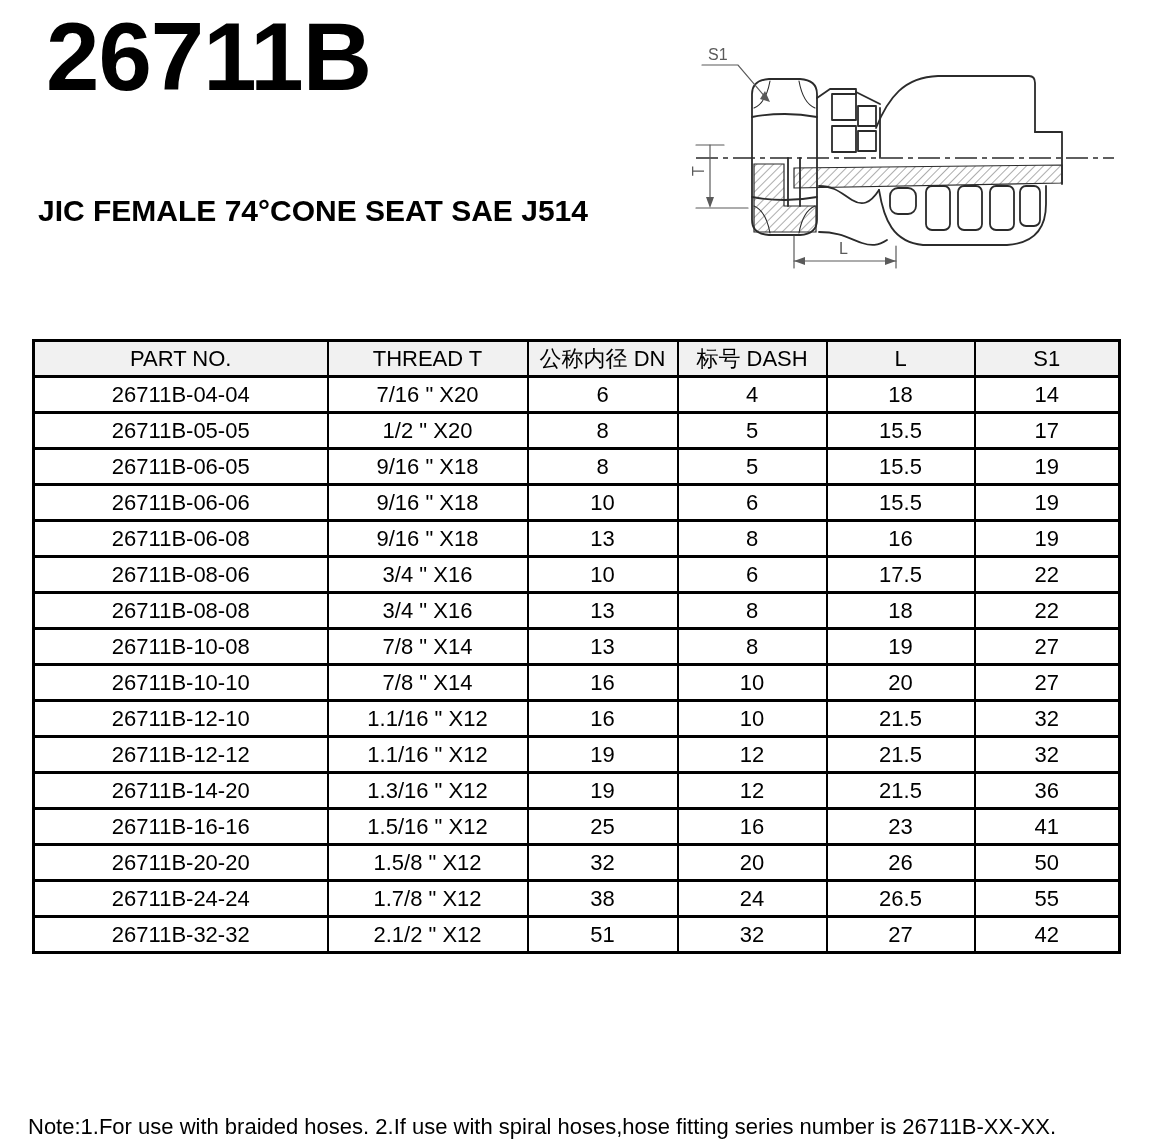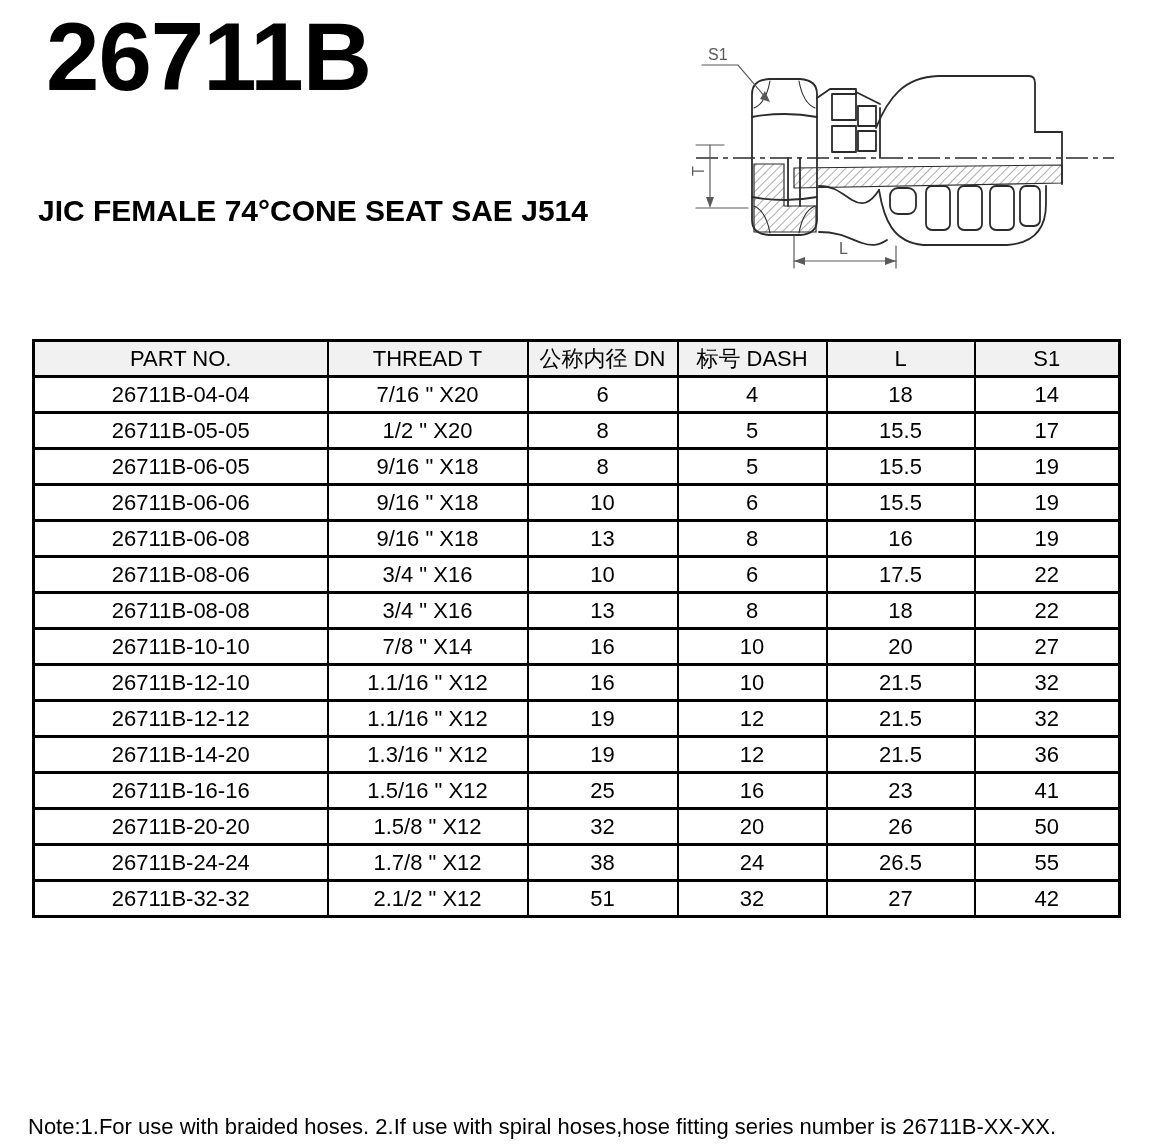--- a/index.html
+++ b/index.html
@@ -209,20 +209,28 @@
         </tr>
         <tr>
           <td>26711B-08-08</td>
           <td>3/4 " X16</td>
           <td>13</td>
           <td>8</td>
           <td>18</td>
           <td>22</td>
         </tr>
         <tr>
+          <td>26711B-10-08</td>
+          <td>7/8 " X14</td>
+          <td>13</td>
+          <td>8</td>
+          <td>19</td>
+          <td>27</td>
+        </tr>
+        <tr>
           <td>26711B-10-10</td>
           <td>7/8 " X14</td>
           <td>16</td>
           <td>10</td>
           <td>20</td>
           <td>27</td>
         </tr>
         <tr>
           <td>26711B-12-10</td>
           <td>1.1/16 " X12</td>

